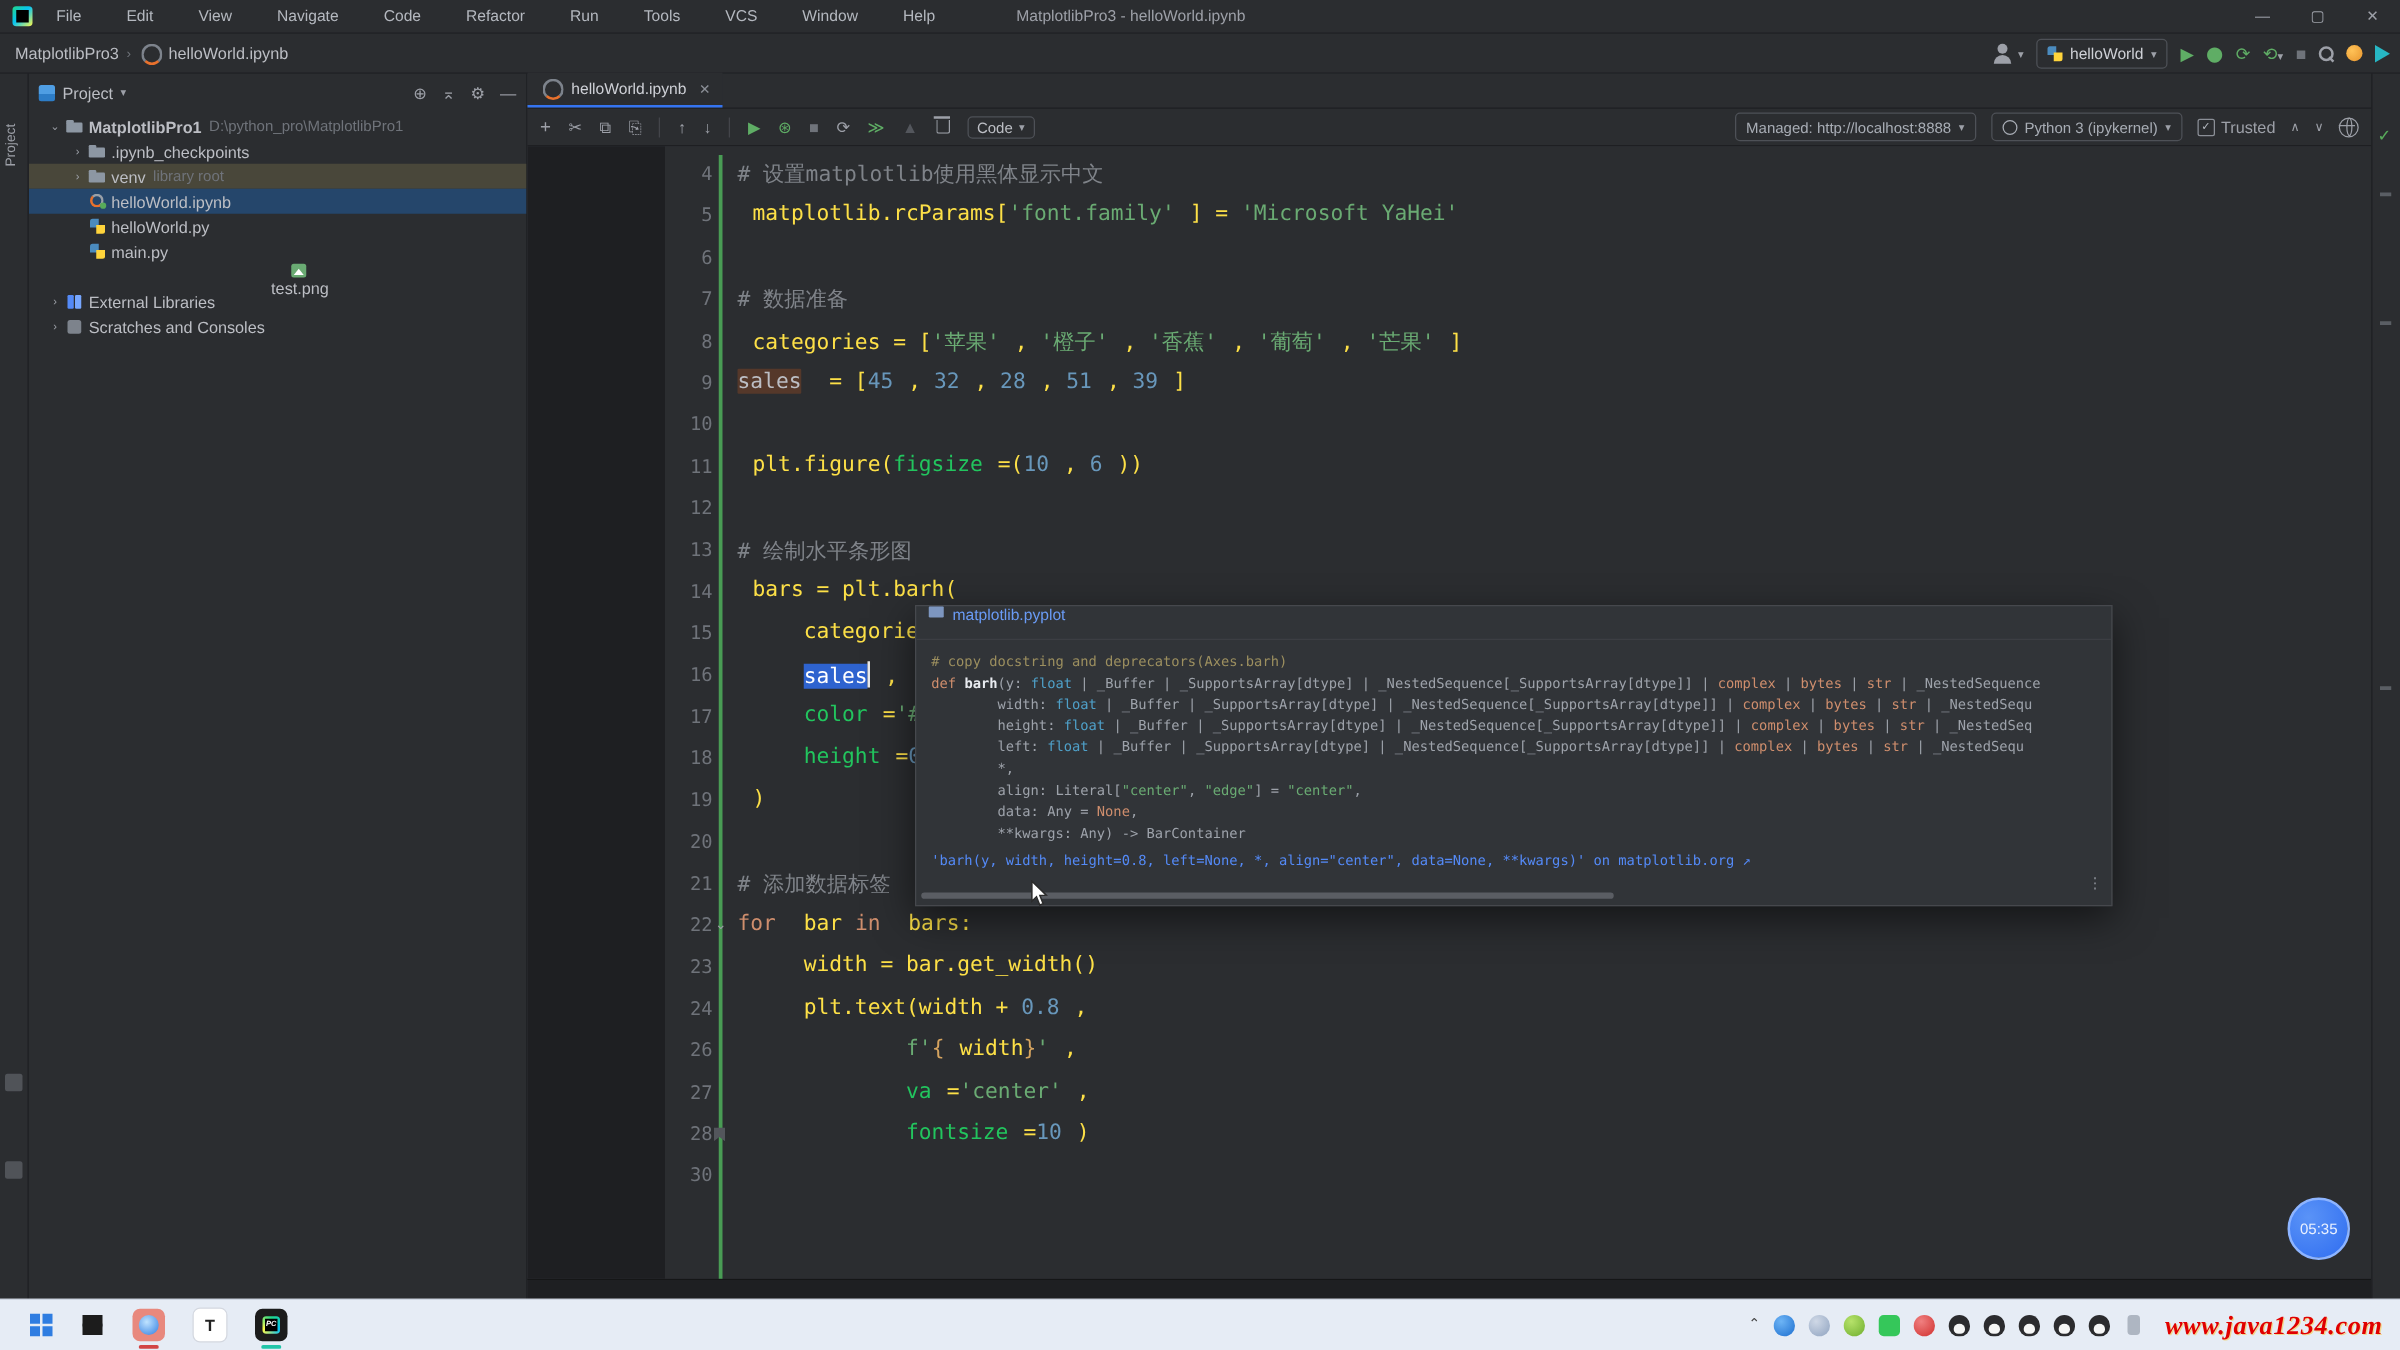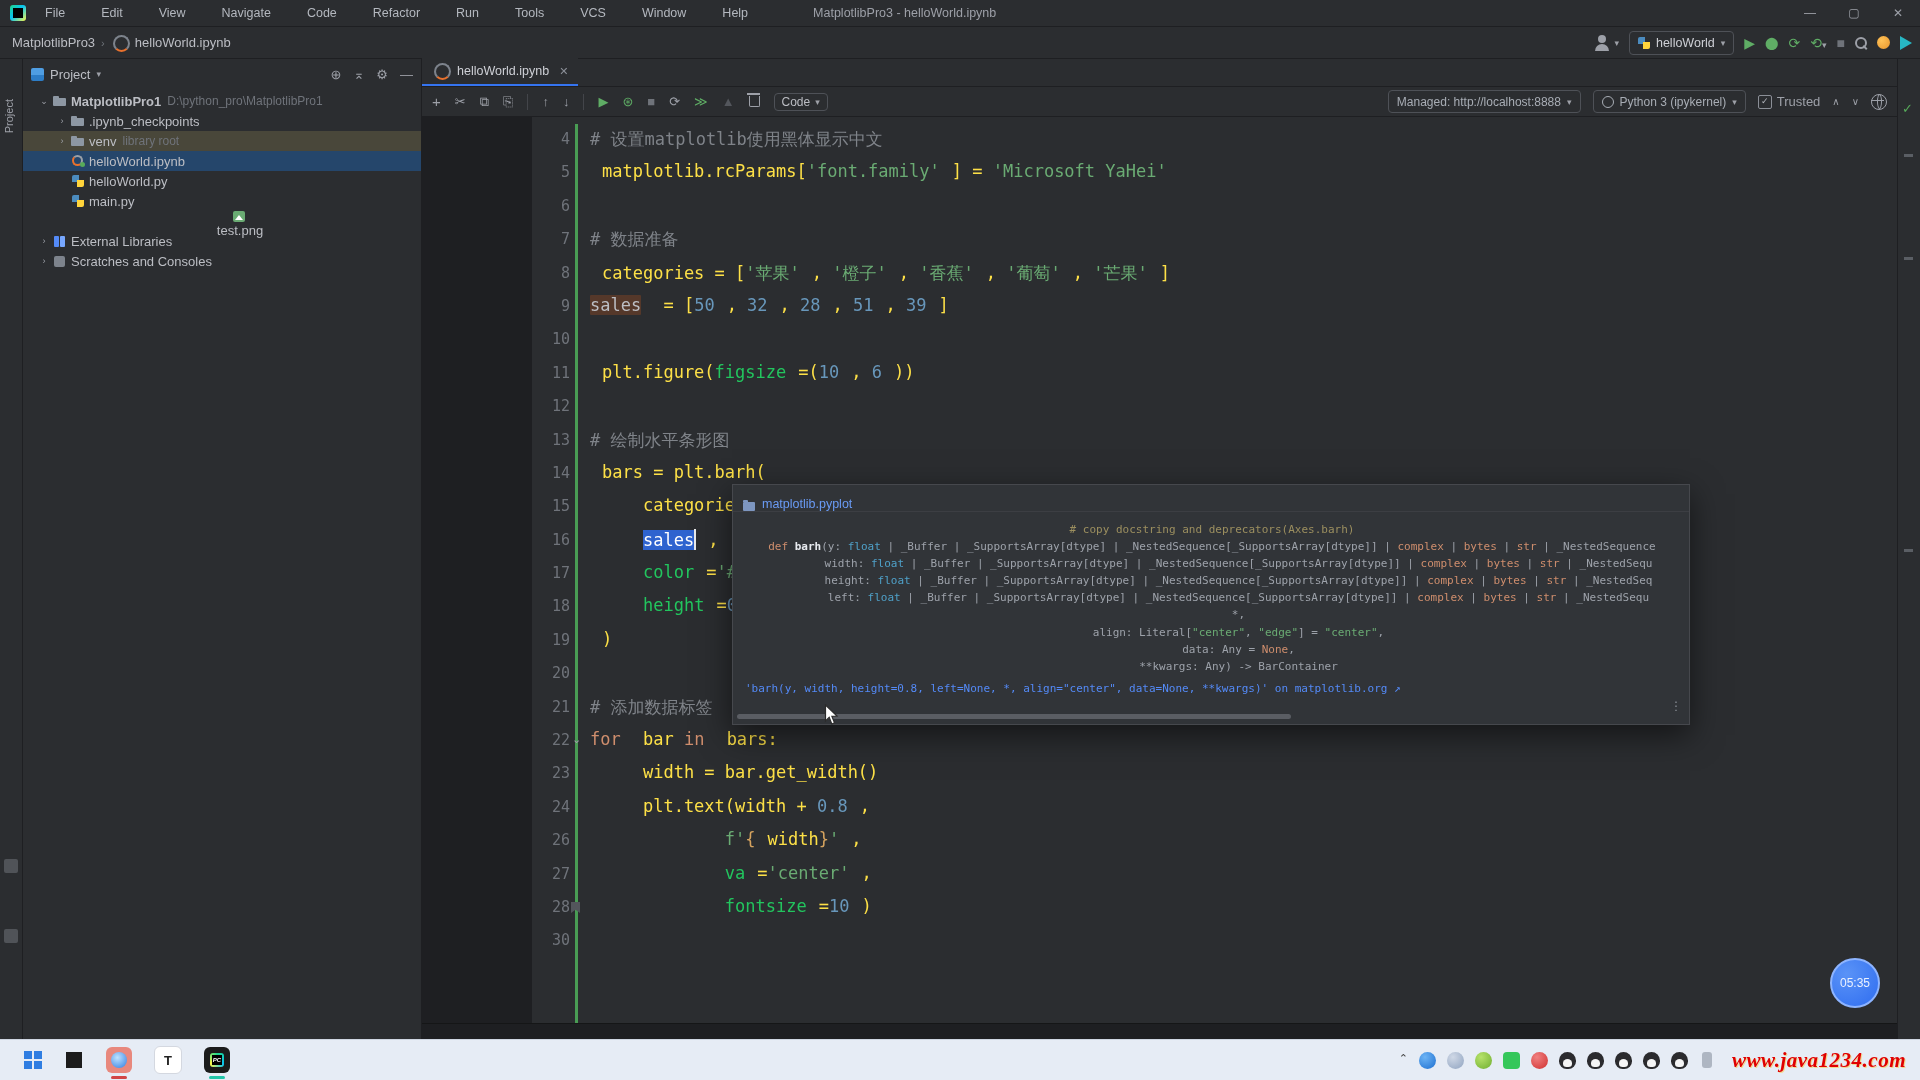--- a/index.html
+++ b/index.html
@@ -97,24 +97,24 @@
   .tk-s{color:#6aab73;}
   .tk-num{color:#6897bb;}
   .tk-com{color:#7f8389;}
   .tk-br{color:#d5a35f;}
   .tk-occ{background:#55382a;color:#bcbec4;border-radius:1px;}
   .tk-sel{background:#2e63cf;color:#fff;}
   .tk-caret{display:inline-block;width:2px;height:21px;background:#e8e8e8;vertical-align:-4px;}
   
   .docpopup{position:absolute;left:732px;top:484px;width:956px;height:239px;background:#313438;border:1px solid #46484d;
     box-shadow:0 10px 30px rgba(0,0,0,.55);z-index:5;overflow:hidden;}
-  .dochead{height:26px;display:flex;align-items:flex-end;gap:7px;padding:0 10px;border-bottom:1px solid #3c3e43;font-size:12.5px;color:#6a9bf5;}
+  .dochead{height:26px;display:flex;align-items:flex-start;gap:7px;padding:0 10px;border-bottom:1px solid #3c3e43;font-size:12.5px;color:#6a9bf5;}
   .dfold{width:12px;height:9px;background:#7d96c0;border-radius:1px;position:relative;}
   .dfold::before{content:"";position:absolute;top:-2px;left:0;width:5px;height:2px;background:#7d96c0;border-radius:1px 1px 0 0;}
-  .docbody{padding:9px 10px 0 12px;font:11px "DejaVu Sans Mono",monospace;line-height:17.1px;white-space:pre;text-align:center;}
+  .docbody{padding:9px 10px 0 12px;font:11px "DejaVu Sans Mono",monospace;line-height:17.1px;white-space:pre;}
   .tk-pcom{color:#9c8f5f;}
   .tk-pkw{color:#cf8e6d;}
   .tk-pname{color:#e8ebf0;font-weight:bold;}
   .tk-pd{color:#9da2aa;}
   .tk-pt{color:#4fa0c8;}
   .tk-po{color:#cf8e6d;}
   .tk-ps{color:#6aab73;}
   .doclink{position:absolute;left:12px;top:197px;font:11px "DejaVu Sans Mono",monospace;color:#548af7;white-space:pre;}
   .docscroll{position:absolute;left:4px;bottom:5px;width:58%;height:5px;border-radius:3px;background:#5a5d63;}
   .docdots{position:absolute;right:7px;bottom:16px;color:#8b8f97;font-size:12px;letter-spacing:0;line-height:4px;}
@@ -357,21 +357,21 @@
             <div class="codeline">
               <span class="lnum">7</span>
               <span class="ltext"><span class="tk-com"># 数据准备</span></span>
             </div>
             <div class="codeline">
               <span class="lnum">8</span>
               <span class="ltext"><span class="tk-d">categories = [</span><span class="tk-s">'苹果'</span><span class="tk-d">, </span><span class="tk-s">'橙子'</span><span class="tk-d">, </span><span class="tk-s">'香蕉'</span><span class="tk-d">, </span><span class="tk-s">'葡萄'</span><span class="tk-d">, </span><span class="tk-s">'芒果'</span><span class="tk-d">]</span></span>
             </div>
             <div class="codeline">
               <span class="lnum">9</span>
-              <span class="ltext"><span class="tk-occ">sales</span><span class="tk-d"> = [</span><span class="tk-num">50</span><span class="tk-d">, </span><span class="tk-num">32</span><span class="tk-d">, </span><span class="tk-num">28</span><span class="tk-d">, </span><span class="tk-num">51</span><span class="tk-d">, </span><span class="tk-num">39</span><span class="tk-d">]</span></span>
+              <span class="ltext"><span class="tk-occ">sales</span><span class="tk-d"> = [</span><span class="tk-num">45</span><span class="tk-d">, </span><span class="tk-num">32</span><span class="tk-d">, </span><span class="tk-num">28</span><span class="tk-d">, </span><span class="tk-num">51</span><span class="tk-d">, </span><span class="tk-num">39</span><span class="tk-d">]</span></span>
             </div>
             <div class="codeline">
               <span class="lnum">10</span>
               <span class="ltext"></span>
             </div>
             <div class="codeline">
               <span class="lnum">11</span>
               <span class="ltext"><span class="tk-d">plt.figure(</span><span class="tk-p">figsize</span><span class="tk-d">=(</span><span class="tk-num">10</span><span class="tk-d">, </span><span class="tk-num">6</span><span class="tk-d">))</span></span>
             </div>
             <div class="codeline">

